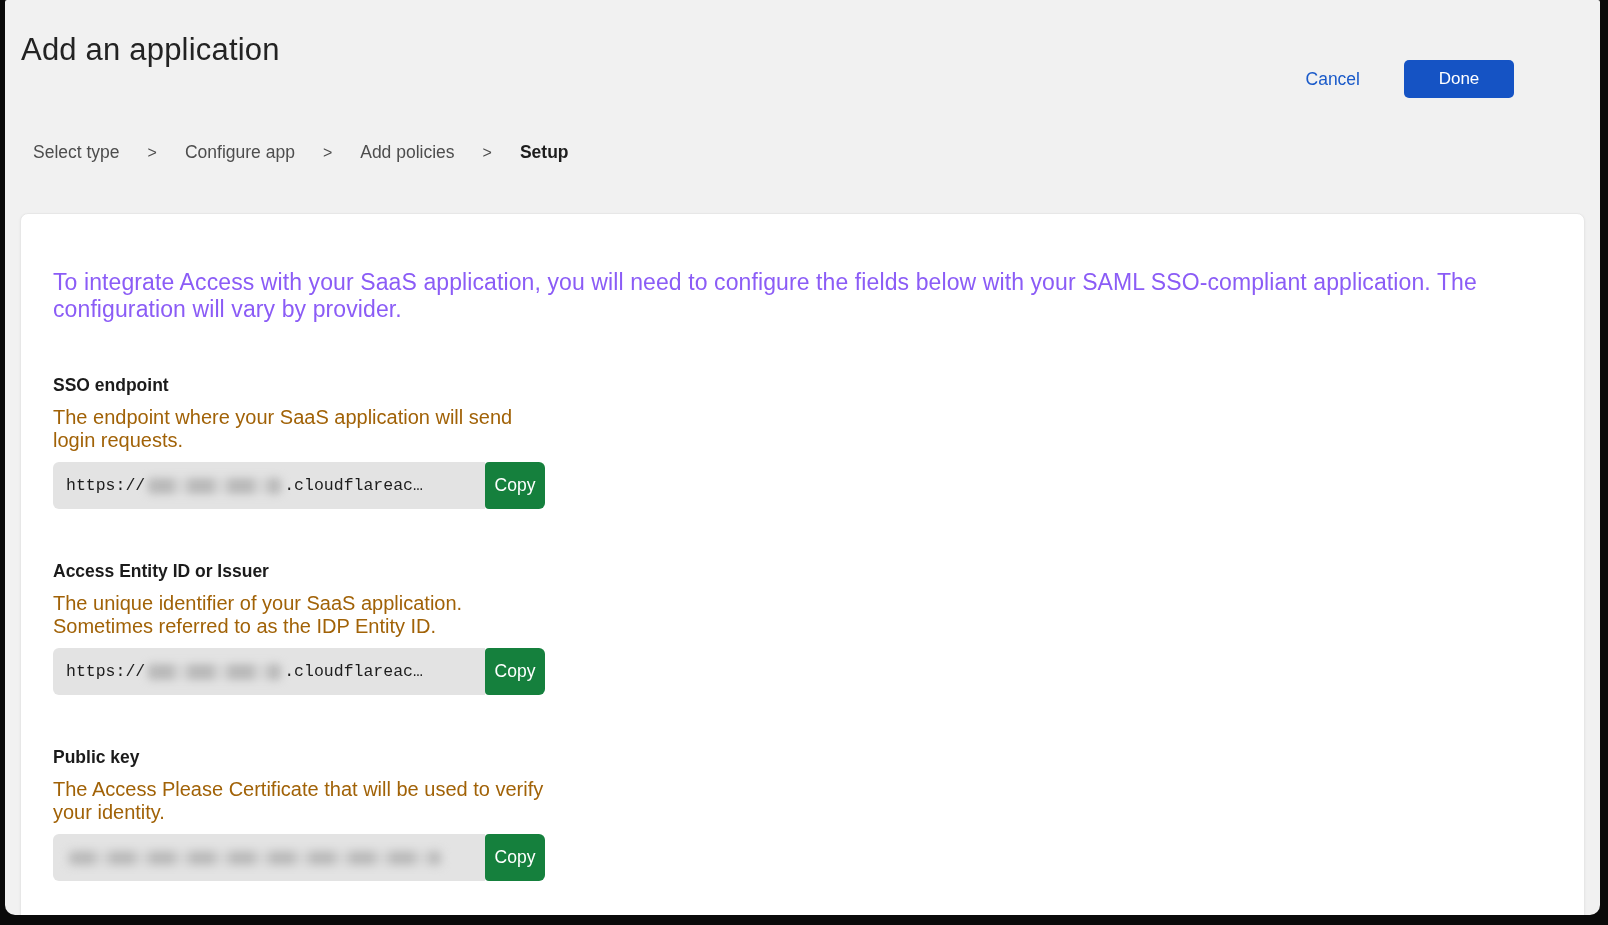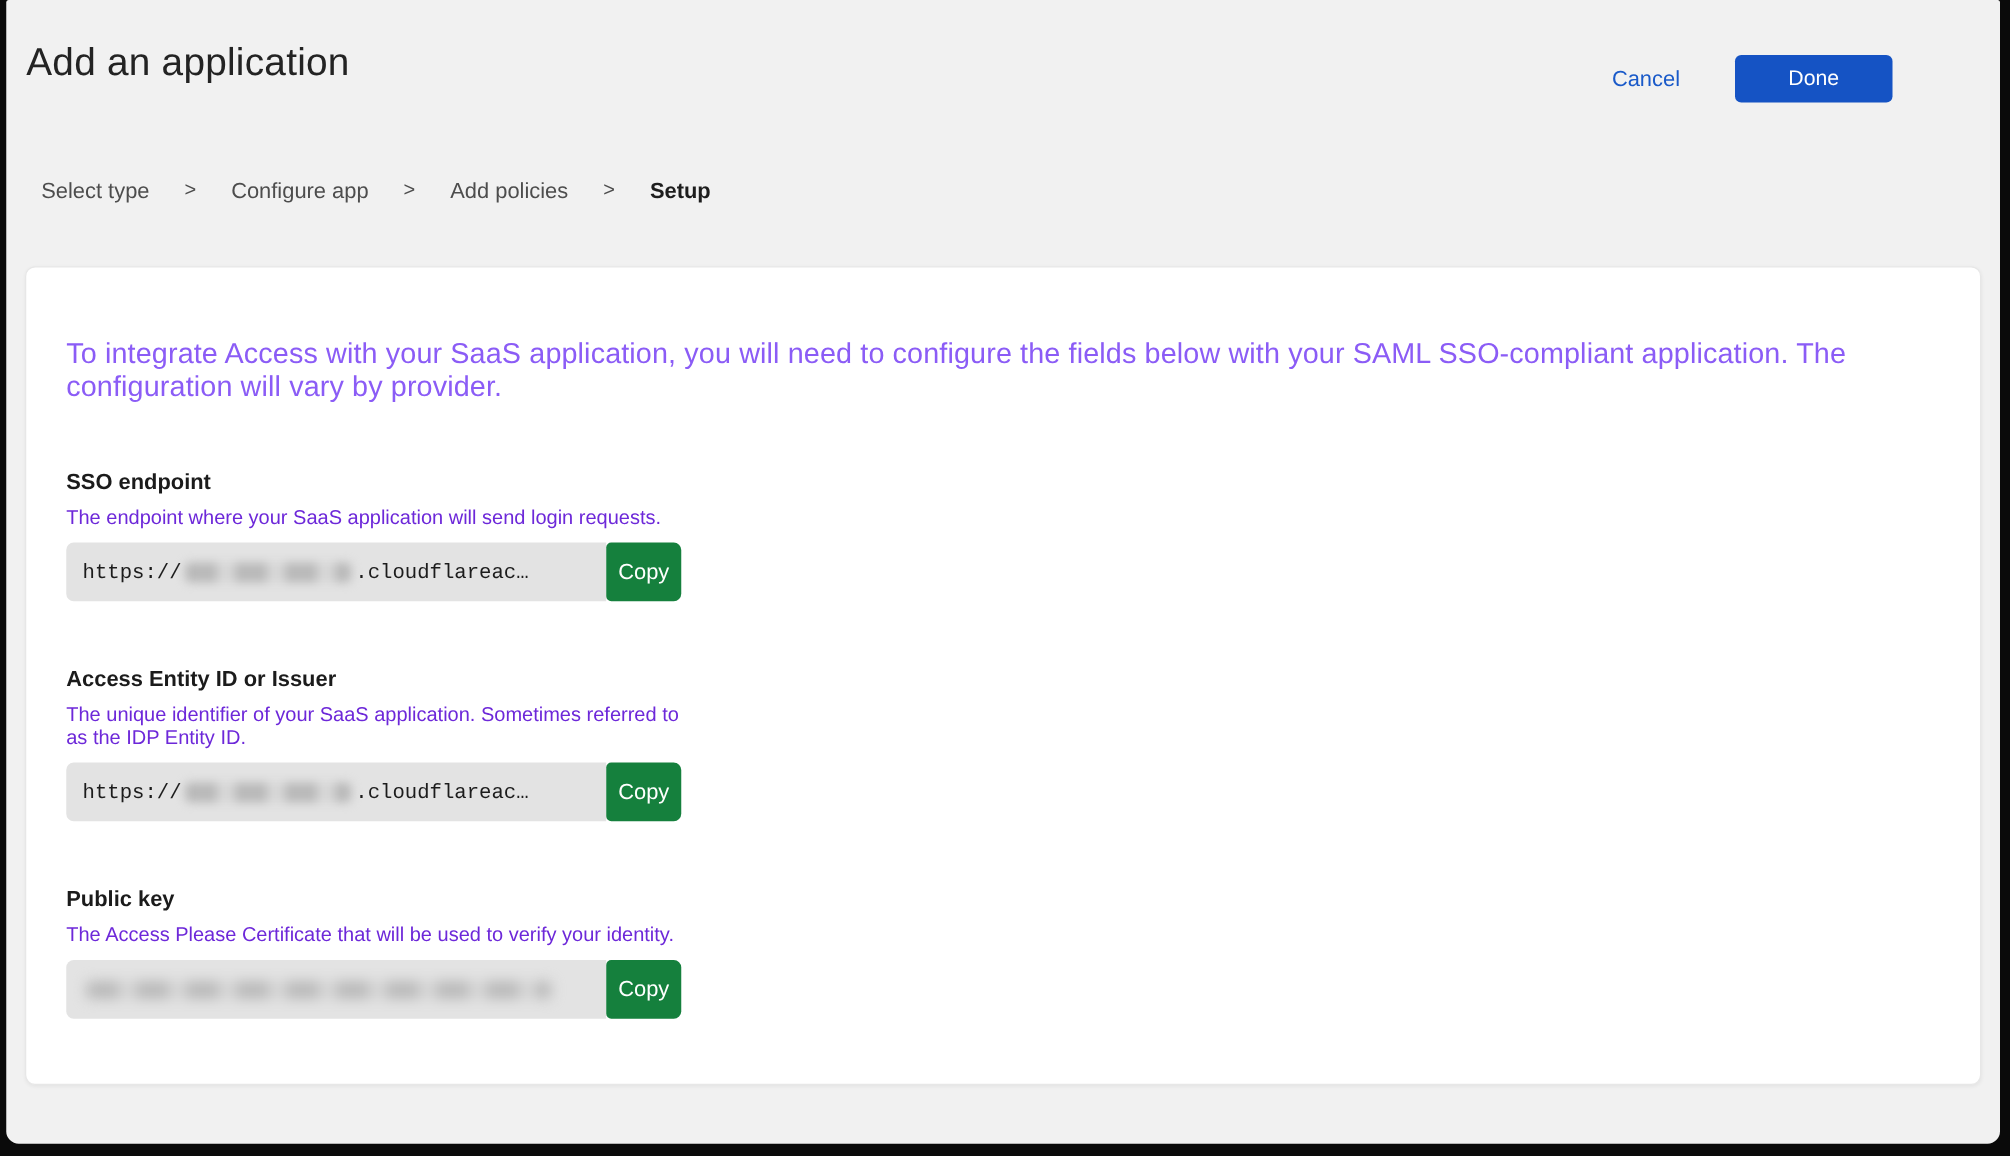--- a/index.html
+++ b/index.html
@@ -21,34 +21,34 @@
   
   .header { position: relative; padding: 32px 16px 0 16px; }
   .page-title {
     font-size: 31px;
     font-weight: 400;
     color: #232323;
     letter-spacing: 0.2px;
   }
   .header-actions {
     position: absolute;
-    top: 44px; right: 86px;
+    top: 60px; right: 86px;
     display: flex;
     align-items: center;
     gap: 44px;
   }
   .cancel-link {
     font-size: 17.5px;
     color: #1a5ac9;
     background: none; border: none;
     cursor: pointer;
     font-family: "Liberation Sans", sans-serif;
   }
   .done-button {
-    width: 126px; height: 38px;
+    width: 110px; height: 38px;
     background: #1553c4;
     color: #ffffff;
     border: none;
     border-radius: 5px;
     font-size: 17px;
     cursor: pointer;
     font-family: "Liberation Sans", sans-serif;
   }
   
   .breadcrumb {
@@ -95,22 +95,22 @@
   }
   
   .field { margin-top: 52px; width: 492px; }
   .field-label {
     font-size: 17.5px;
     font-weight: bold;
     color: #1b1b1b;
   }
   .field-desc {
     margin-top: 10px;
-    font-size: 16px;
-    color: #6d28d9;
+    font-size: 20px;
+    color: #a16207;
   }
   .field-control {
     margin-top: 10px;
     display: flex;
     height: 47px;
     width: 100%;
   }
   .field-value {
     flex: 1;
     min-width: 0;

